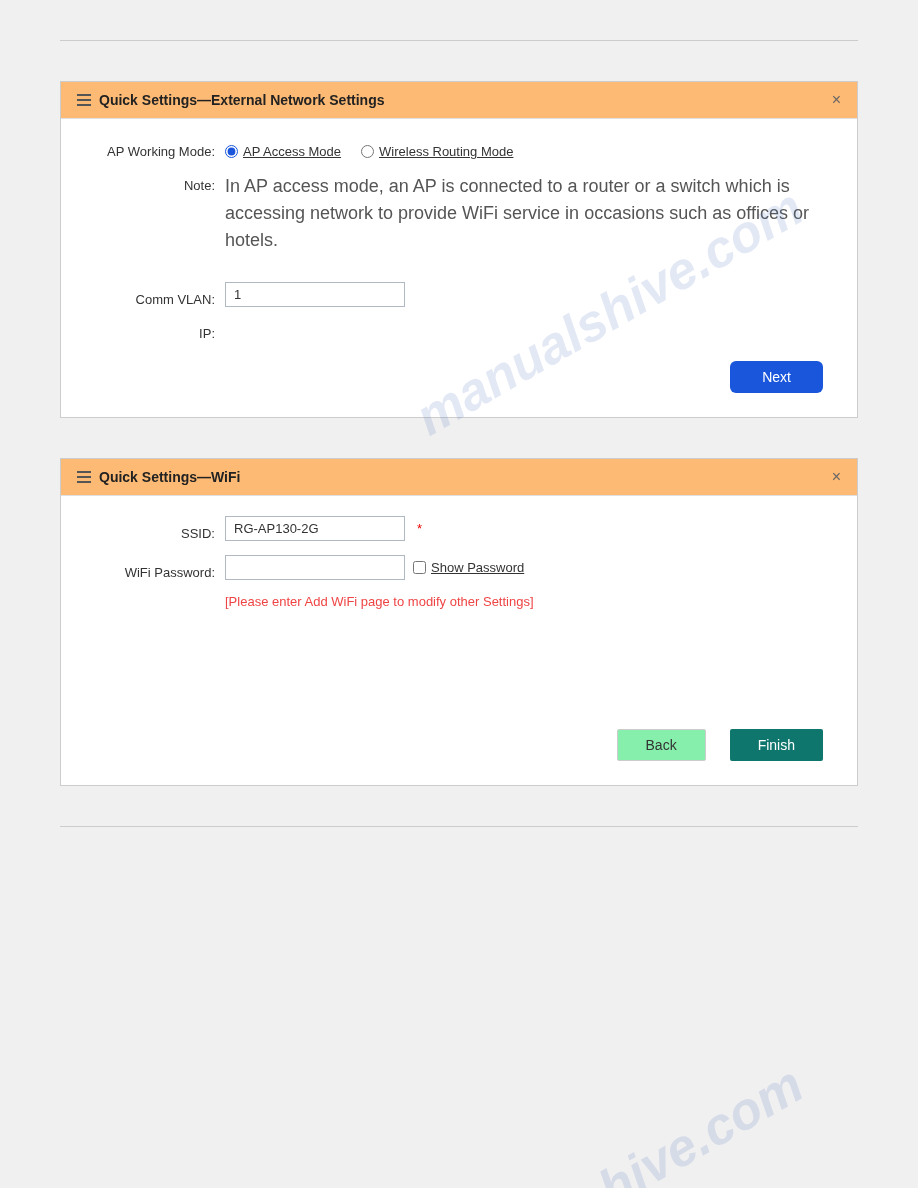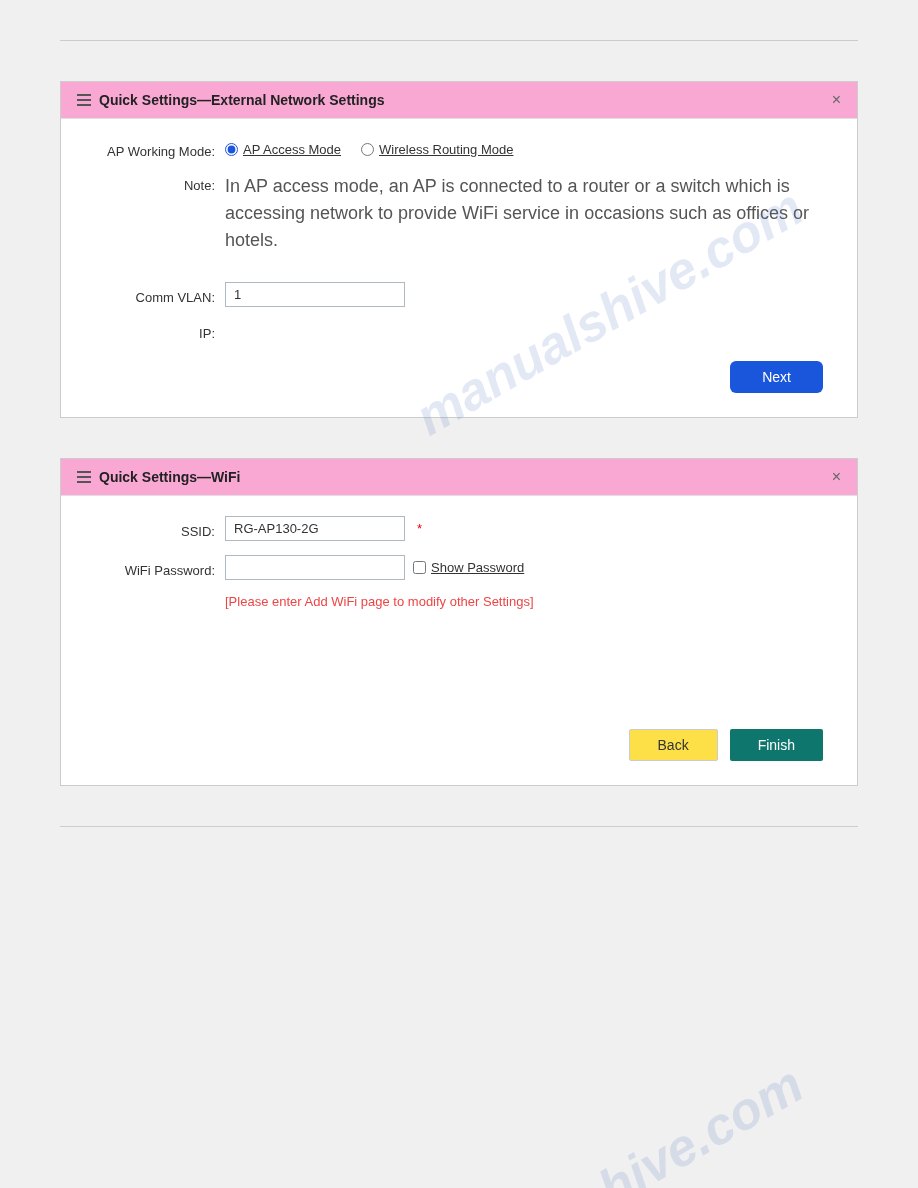--- a/index.html
+++ b/index.html
@@ -33,21 +33,21 @@
       margin-bottom: 40px;
       position: relative;
       overflow: visible;
     }
     .dialog-header {
       display: flex;
       align-items: center;
       justify-content: space-between;
       padding: 10px 16px;
       border-bottom: 1px solid #e0e0e0;
-      background: #f9a8d4;
+      background: #fdba74;
     }
     .dialog-title-area {
       display: flex;
       align-items: center;
       gap: 8px;
     }
     .hamburger-icon {
       display: flex;
       flex-direction: column;
       gap: 3px;
@@ -68,21 +68,21 @@
       cursor: pointer;
       font-size: 16px;
       color: #666;
       line-height: 1;
     }
     .dialog-body {
       padding: 20px 24px 24px;
     }
     .form-row {
       display: flex;
-      align-items: center;
+      align-items: flex-end;
       margin-bottom: 14px;
     }
     .form-label {
       min-width: 140px;
       text-align: right;
       padding-right: 10px;
       padding-top: 5px;
       color: #333;
       font-size: 13px;
       white-space: nowrap;
@@ -184,28 +184,28 @@
     }
     .show-password-area input[type="checkbox"] {
       cursor: pointer;
     }
     .wifi-link {
       color: #ef4444;
       text-decoration: none;
       font-size: 13px;
     }
     .btn-back {
-      background: #fde047;
+      background: #86efac;
       color: #333;
       border: 1px solid #ccc;
       padding: 0 28px;
       font-size: 14px;
       cursor: pointer;
       border-radius: 2px;
-      margin-right: 12px;
+      margin-right: 24px;
     }
     .btn-finish {
       background: #0f766e;
       color: #fff;
       border: none;
       padding: 8px 28px;
       font-size: 14px;
       cursor: pointer;
       border-radius: 2px;
     }

